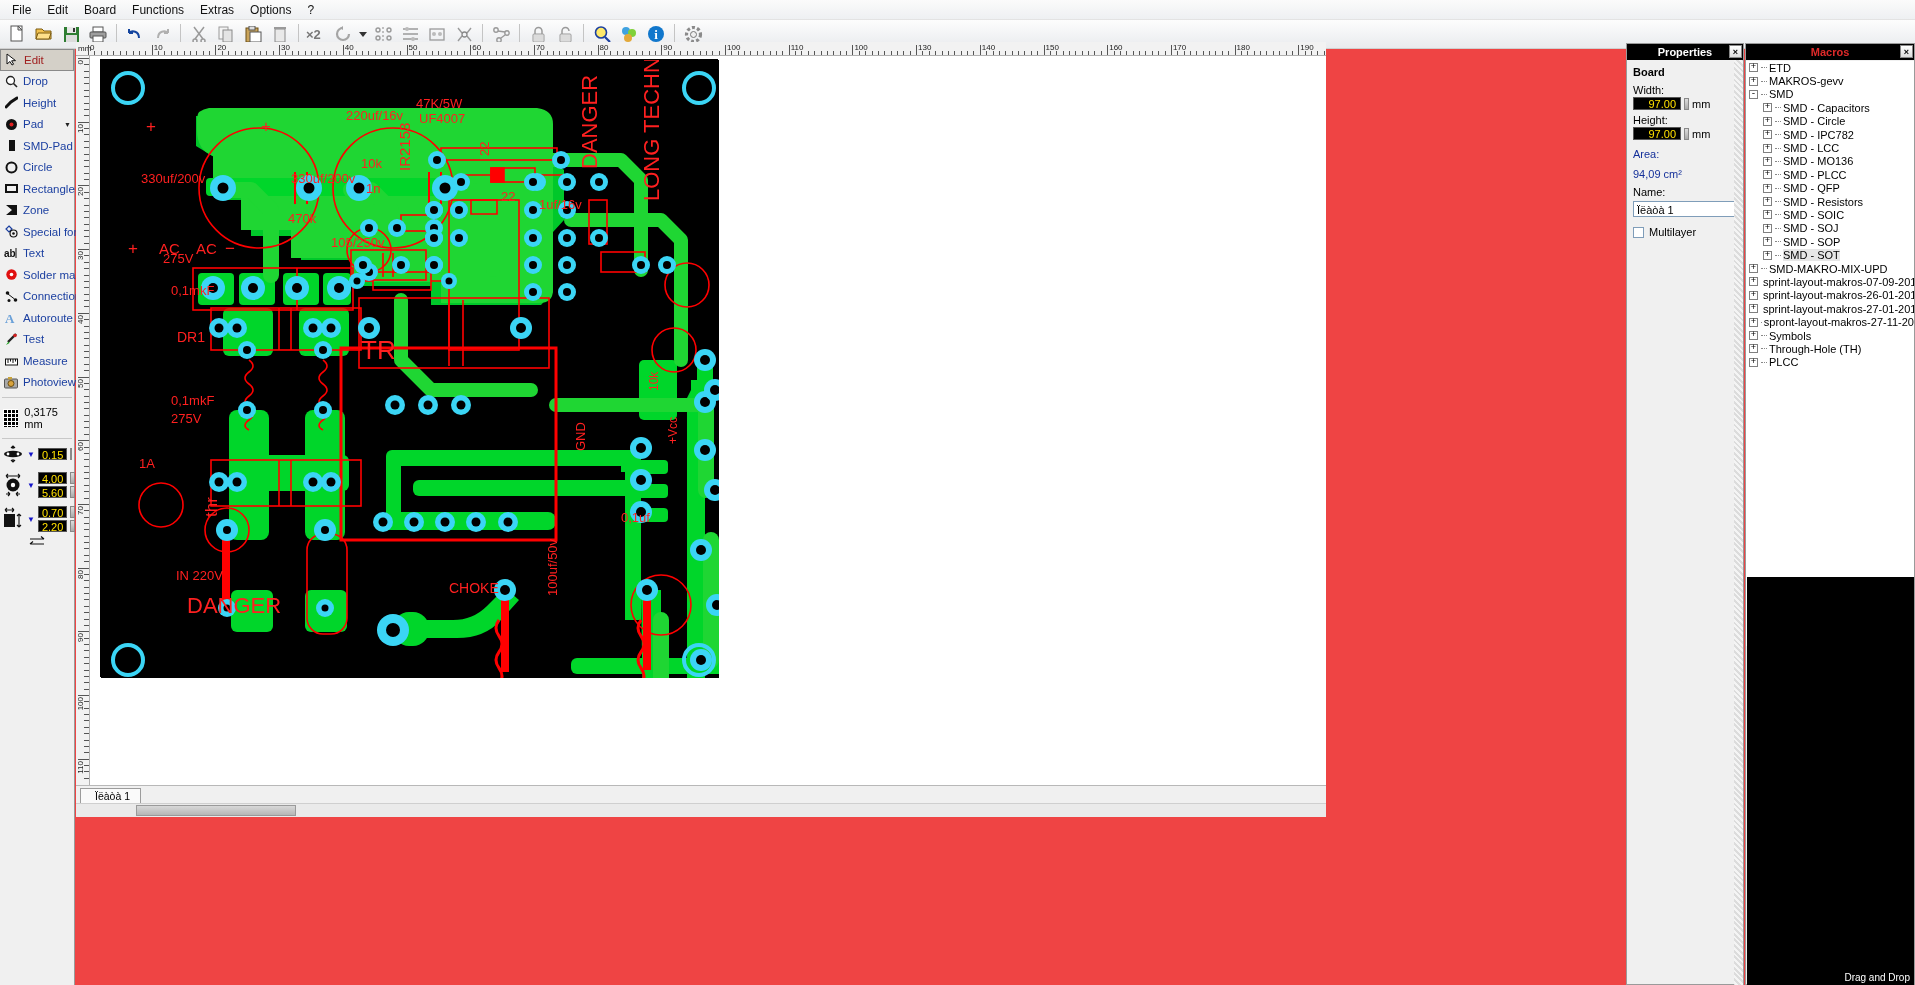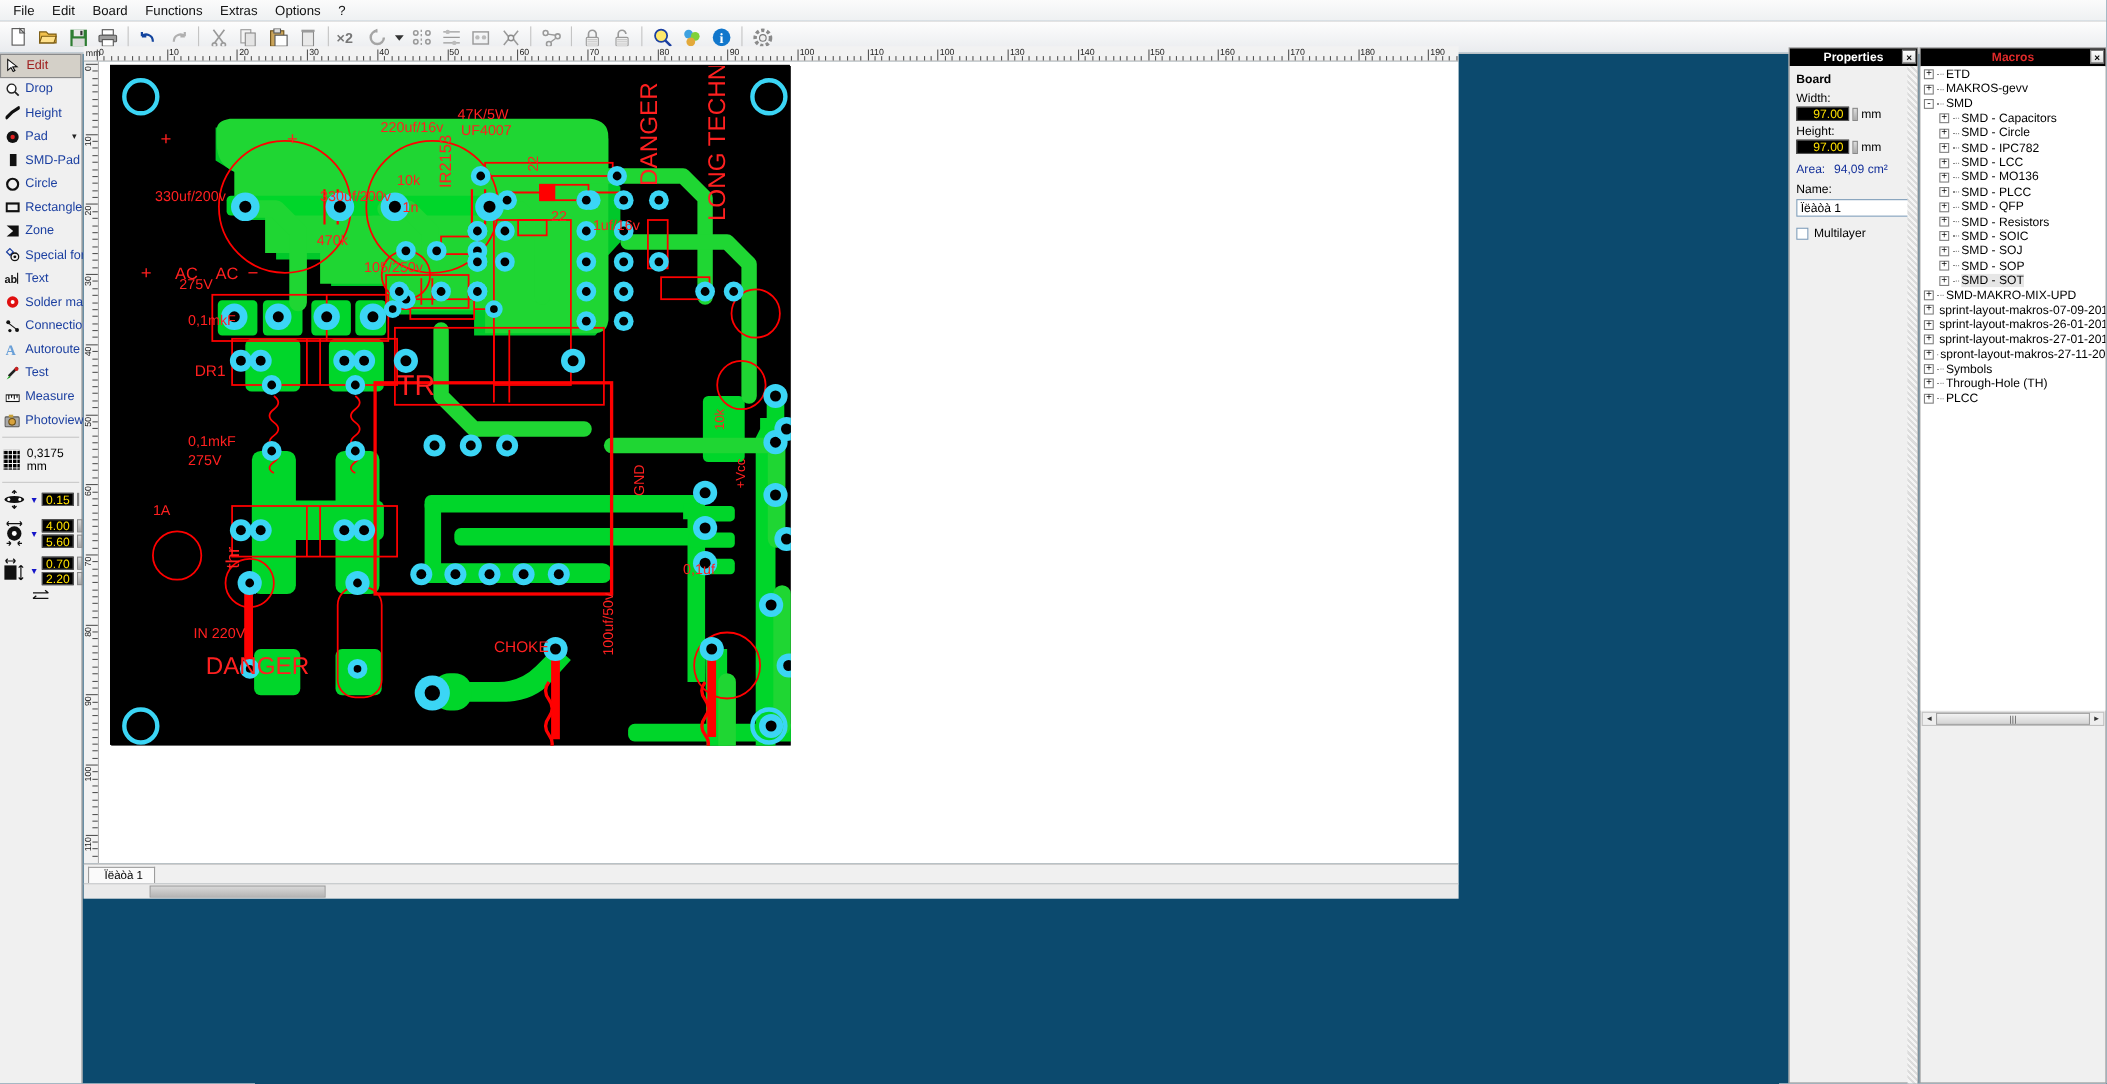--- a/index.html
+++ b/index.html
@@ -4,21 +4,21 @@
 <style>
   * { box-sizing: border-box; }
   html, body {
     margin: 0; padding: 0;
     width: 1915px; height: 985px;
     overflow: hidden;
     font-family: "Liberation Sans", sans-serif;
     font-size: 11px;
     background: #f0f0f0;
   }
-  #app { position: relative; width: 1915px; height: 985px; background: #0c4a6e; }
+  #app { position: relative; width: 1915px; height: 985px; background: #ef4444; }
 
   
   #menubar {
     position: absolute; left:0; top:0; width:1915px; height:20px;
     background: linear-gradient(#fbfbfb,#eef0f2);
     display:flex; align-items:center; padding-left:4px;
     border-bottom:1px solid #e3e3e3;
   }
   #menubar .mi { padding: 2px 8px; color:#111; font-size:12px; }
 
@@ -127,21 +127,21 @@
     position:absolute; right:1px; top:1px; width:13px; height:13px;
     background:linear-gradient(#fff,#ddd); border:1px solid #888;
     font-size:9px; color:#000; display:flex; align-items:center; justify-content:center; font-weight:bold;
   }
   .psec { font-weight:bold; font-size:11px; color:#000; padding:6px 6px 2px 6px; }
   .plabel { font-size:11px; color:#000; padding:4px 6px 1px 6px; }
   .pfieldrow { display:flex; align-items:center; gap:3px; padding:0 6px; }
   .pfield { background:#000; color:#ffe000; font-size:11px; text-align:right;
     padding:0 4px; width:48px; height:13px; line-height:13px; border:1px solid #555; }
   .punit { font-size:11px; color:#000; }
-  .parea { display:flex; gap:8px; padding:8px 6px 2px 6px; font-size:11px; color:#14309a; }
+  .parea { display:flex; gap:8px; padding:8px 6px 2px 6px; font-size:11px; color:#14309a;flex-direction:column; }
   .ptext { margin:2px 6px 0 6px; background:#fff; border:1px solid #7f9db9;
     height:16px; line-height:16px; font-size:11px; padding:0 3px; color:#000; }
   .pcheck { display:flex; align-items:center; gap:5px; padding:9px 6px; font-size:11px; color:#000; }
   .cbox { width:11px; height:11px; background:#fff; border:1px solid #7f9db9; }
   .pscroll { position:absolute; right:0; top:16px; width:9px; height:926px;
     background: repeating-linear-gradient(45deg,#dcdcdc 0 2px,#f4f4f4 2px 4px); }
 
   
   #macros {
     position:absolute; left:1745px; top:43px; width:170px; height:942px;
@@ -1566,15 +1566,18 @@
       </span>
       <span>
         <svg width="16" height="15">
             <path d="M8 0 v7 M5 5 l3 3 l3-3" stroke="#111" stroke-width="1.8" fill="none"></path>
             <rect x="1" y="10" width="14" height="4" fill="#2b2b2b"></rect>
           </svg>
       </span>
       <span style="font-size:10px;color:#111">TOP</span>
     </div>
 
+    <div id="preview">
+      <span id="dragdrop">Drag and Drop</span>
+    </div>
   </div>
 
 </div>
 
 </body></html>

